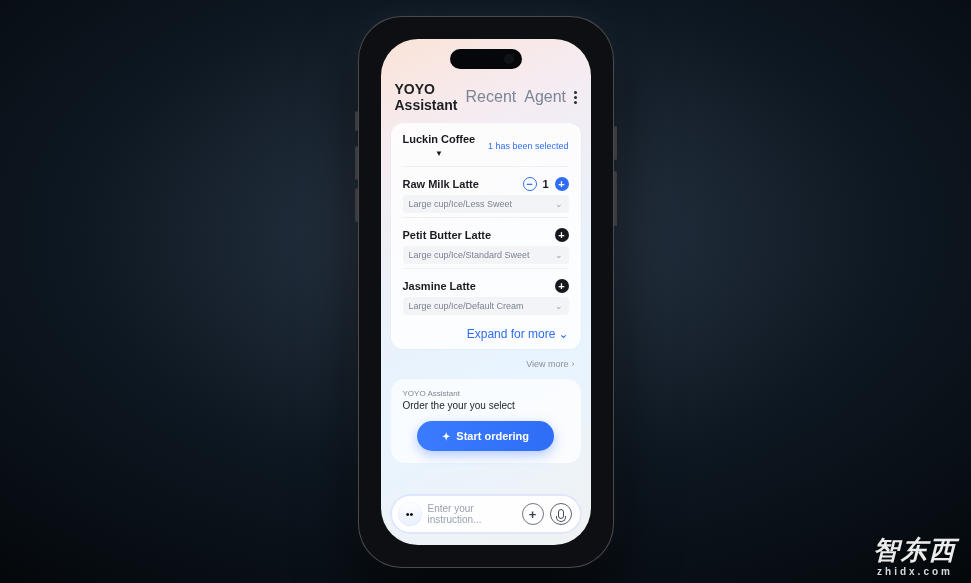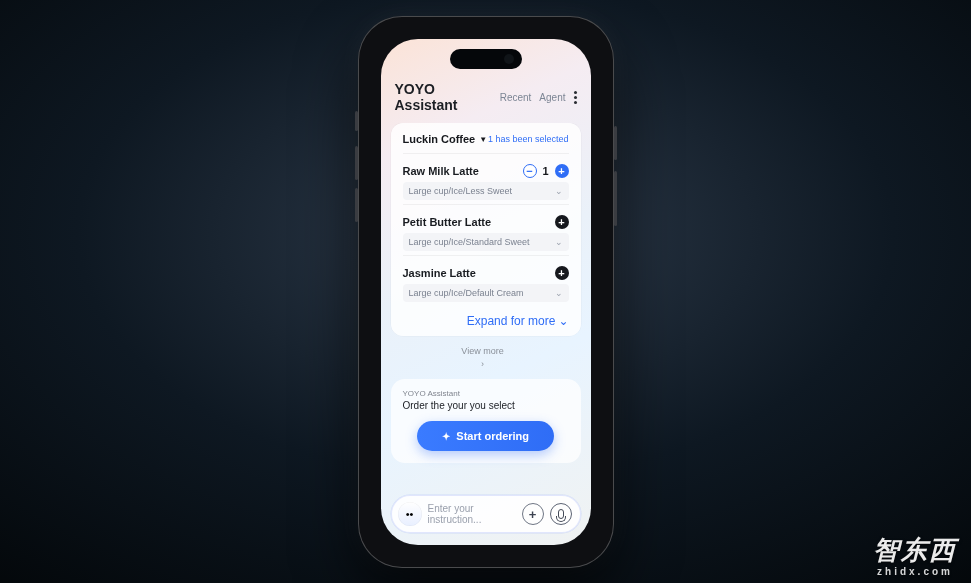--- a/index.html
+++ b/index.html
@@ -59,35 +59,35 @@
   .notch::after {
     content:""; position:absolute; right:8px; top:5px; width:10px; height:10px;
     border-radius:50%; background:#101418;
   }
 
   .header {
     padding: 42px 14px 10px 14px;
     display: flex; align-items: center; gap: 8px;
   }
   .header .title { font-size: 14px; font-weight: 600; color: #1c1f24; }
-  .header .tab { font-size: 10px; color: #7c8594; }
+  .header .tab { font-size: 16px; color: #7c8594; }
   .header .dots { margin-left: auto; color:#2a2d33; font-size: 14px; line-height: 8px; letter-spacing: 0; }
   .dots span { display:block; width:3px; height:3px; background:#2a2d33; border-radius:50%; margin:2px 0; }
 
   .scroll { flex: 1; padding: 0 10px; overflow: hidden; display:flex; flex-direction:column; gap: 6px; }
 
   .card {
     background: rgba(255,255,255,0.82);
     border-radius: 12px;
     padding: 10px 12px 8px;
     box-shadow: 0 0 0 .5px rgba(0,0,0,0.04);
   }
 
   .store-row { display:flex; align-items:center; justify-content:space-between; padding-bottom:8px; }
-  .store { font-size: 11px; font-weight: 600; color:#16181d; display:flex; align-items:center; gap:4px; }
+  .store { font-size: 11px; font-weight: 600; color:#16181d; display:flex; align-items:center; gap:4px;flex-direction:column; }
   .store .caret { font-size: 8px; }
   .selected { font-size: 9px; color:#2f6df6; font-weight: 500; }
 
   .item {
     padding: 10px 0 4px;
     border-top: .5px solid rgba(0,0,0,0.05);
   }
   .item:first-of-type.no-border { border-top: none; }
   .item-title-row { display:flex; align-items:center; justify-content:space-between; }
   .item-title { font-size: 11px; font-weight: 600; color:#191c21; }
@@ -103,21 +103,21 @@
   .qty-num { font-size:11px; font-weight:700; color:#16181d; min-width:8px; text-align:center; }
 
   .spec-row {
     margin-top:4px; display:flex; align-items:center; justify-content:space-between;
     background: #f3f4f7; border-radius:4px; padding:4px 6px;
   }
   .spec { font-size:9px; color:#7b8290; }
   .chev { color:#9aa1ae; font-size:9px; }
 
   .expand { text-align:right; font-size:12px; color:#2f6df6; padding-top:8px; display:flex; justify-content:flex-end; align-items:center; gap:3px; }
-  .viewmore { text-align:right; font-size:9px; color:#8a9099; padding:4px 6px 2px 0; display:flex; justify-content:flex-end; align-items:center; gap:3px;flex-direction:column; }
+  .viewmore { text-align:right; font-size:9px; color:#8a9099; padding:4px 6px 2px 0; display:flex; justify-content:flex-end; align-items:center; gap:3px; }
 
   .assist-card {
     background: rgba(255,255,255,0.74);
     border-radius: 14px;
     padding: 10px 12px 12px;
     margin-top: 2px;
   }
   .assist-from { font-size: 8px; color:#80858f; margin-bottom:2px; }
   .assist-msg { font-size: 10px; color:#1b1e24; margin-bottom:10px; }
   .primary-btn {

